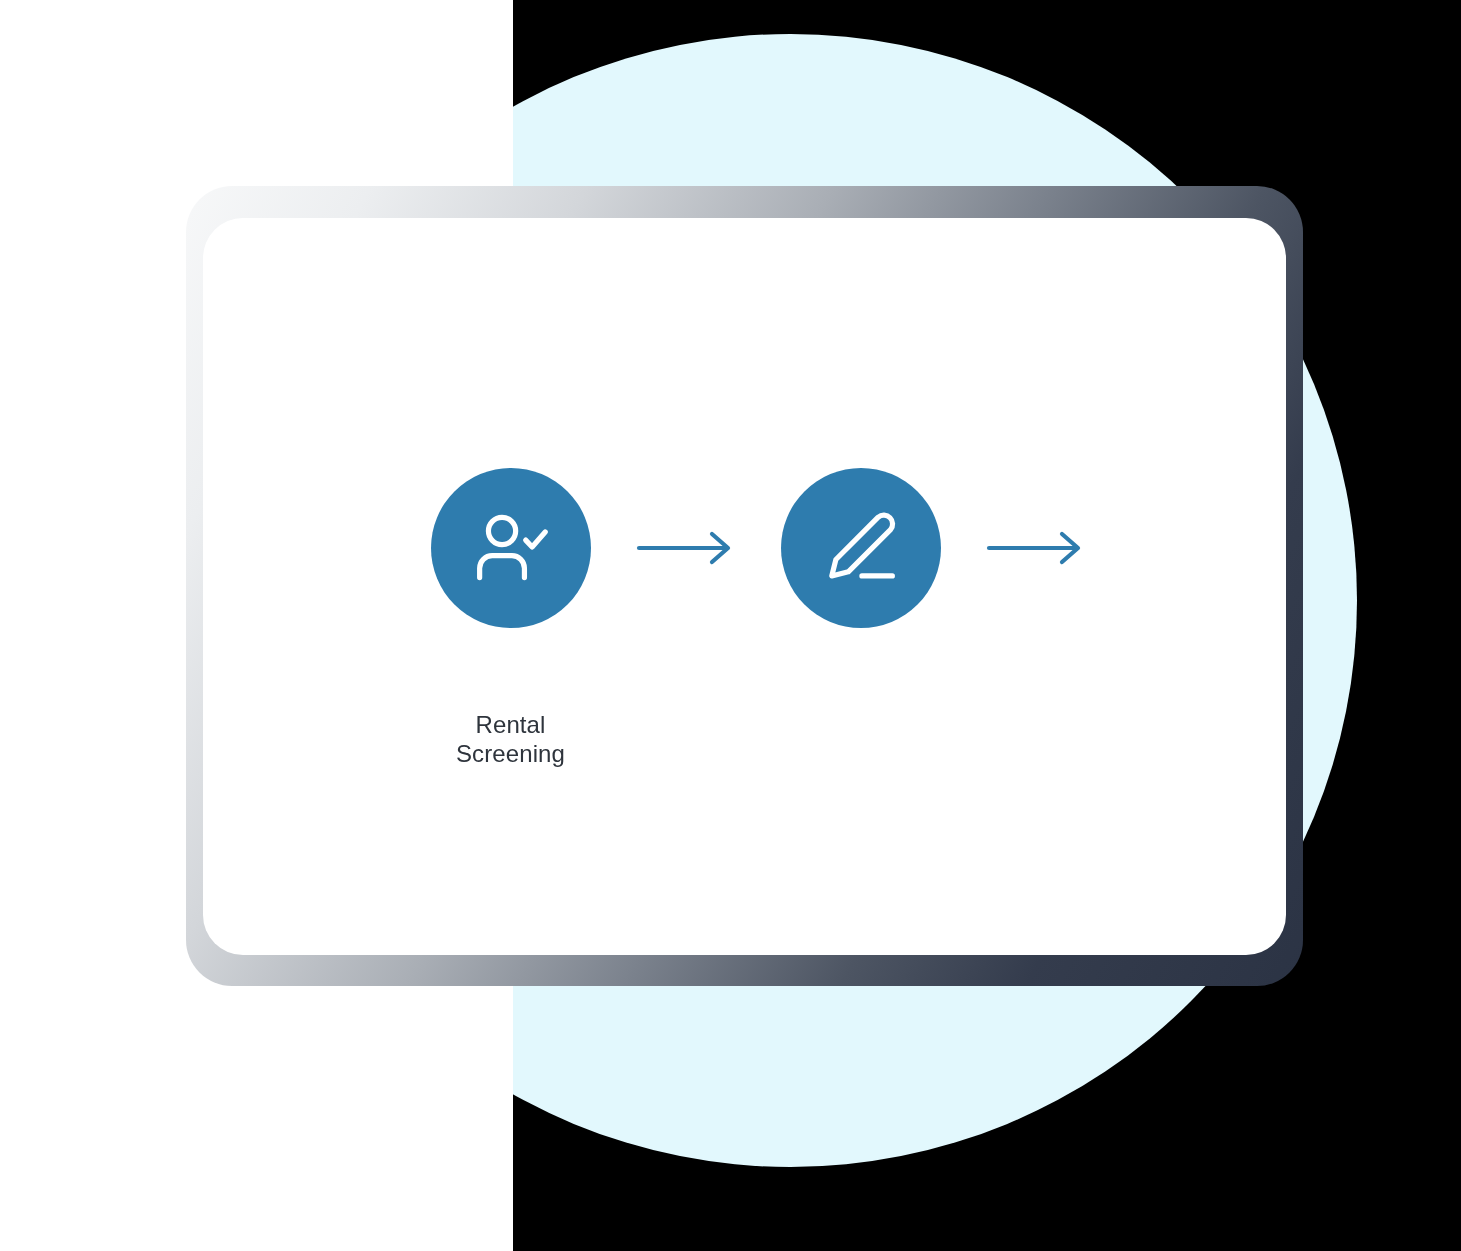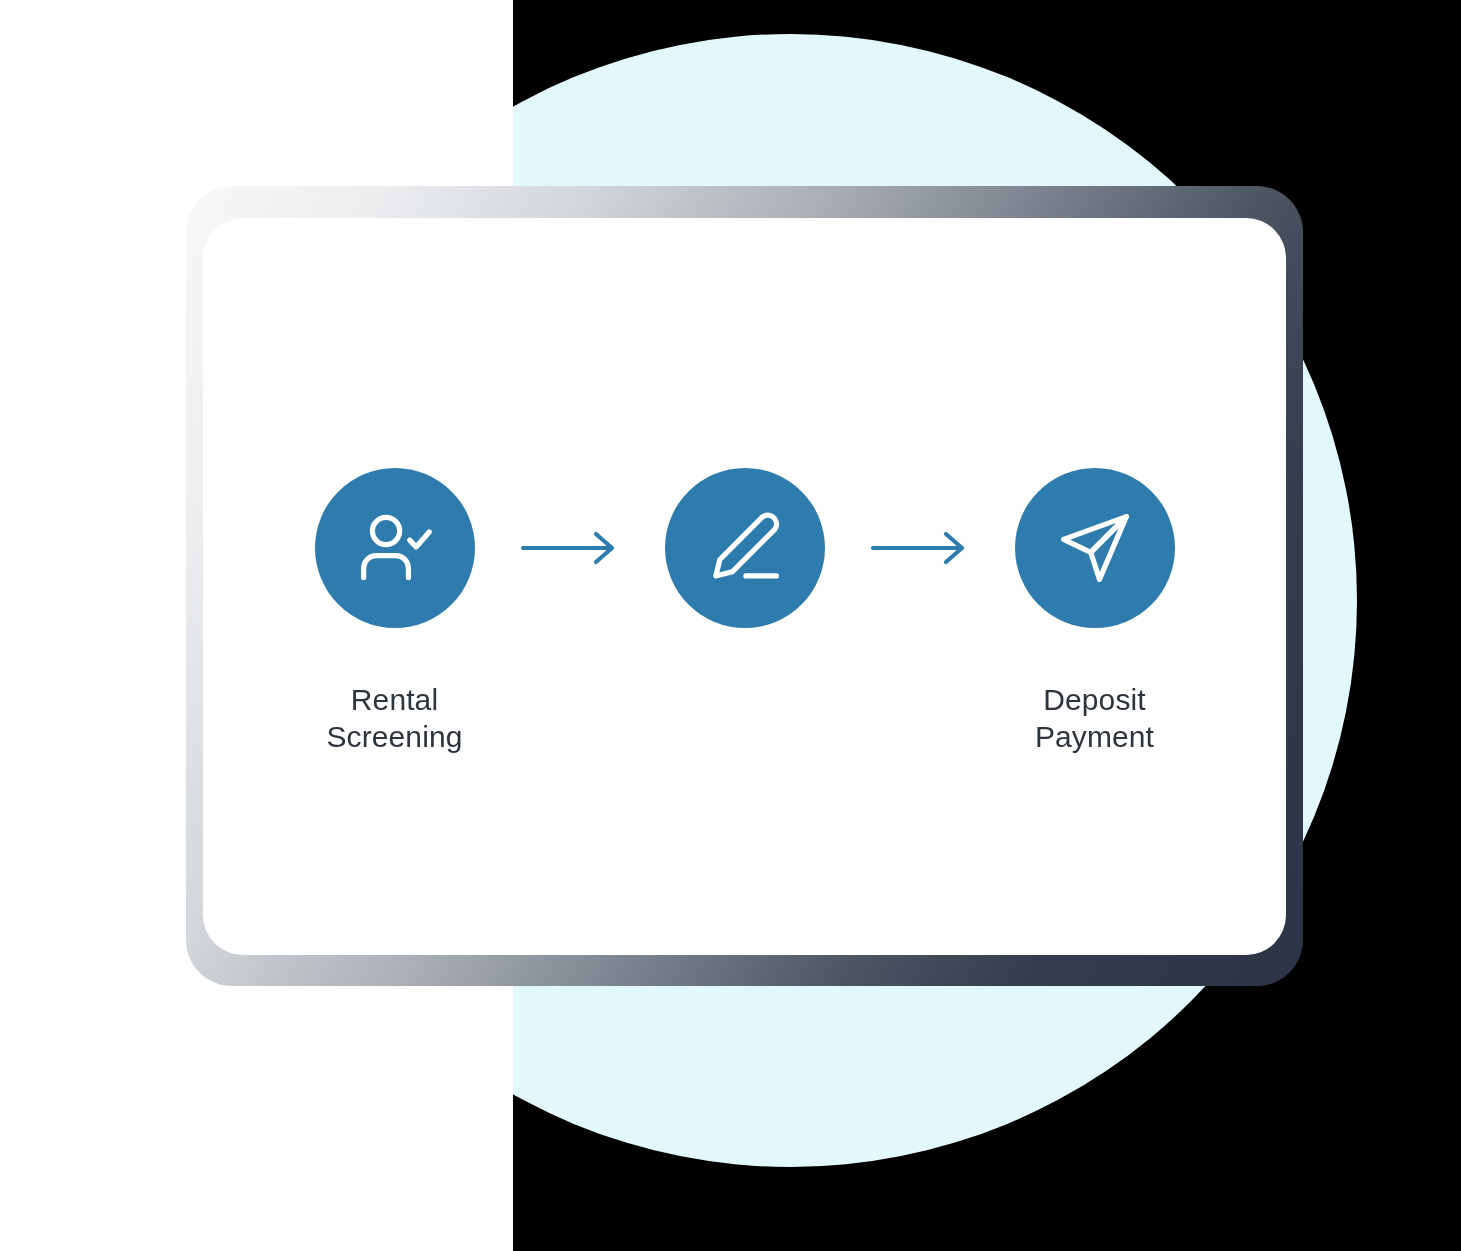--- a/index.html
+++ b/index.html
@@ -94,24 +94,24 @@
     width: 160px;
     height: 160px;
     border-radius: 50%;
     background: #2e7cae;
     display: flex;
     align-items: center;
     justify-content: center;
   }
   .step-badge svg { display: block; }
   .step-label {
-    margin-top: 54px;
+    margin-top: 82px;
     text-align: center;
     color: #2e343c;
-    font-size: 30px;
+    font-size: 24px;
     line-height: 1.22;
     font-weight: 400;
     letter-spacing: 0.1px;
     white-space: pre-line;
   }
 
   .step-arrow {
     width: 118px;
     display: flex;
     align-items: center;
@@ -172,29 +172,17 @@
 
         <div class="step-arrow">
           <span>
             <svg width="100" height="34" viewBox="0 0 100 34" fill="none" stroke="#2e7cae" stroke-width="4.2" stroke-linecap="round" stroke-linejoin="round">
               <line x1="3" y1="17" x2="91" y2="17"></line>
               <polyline points="76,3 92,17 76,31"></polyline>
             </svg>
           </span>
         </div>
 
-        <div class="step">
-          <div class="step-badge">
-            <span>
-              <svg width="86" height="86" viewBox="0 0 48 48" fill="none" stroke="#ffffff" stroke-width="2.9" stroke-linecap="round" stroke-linejoin="round">
-                <path d="M41.5 6.5 L6.5 19.2 l15.1 7.2 Z"></path>
-                <path d="M41.5 6.5 L21.6 26.4 l4.9 15.1 Z"></path>
-              </svg>
-            </span>
-          </div>
-          <div class="step-label">Deposit
-Payment</div>
-        </div>
 
       </div>
     </div>
   </div>
 </div>
 
 </body></html>

